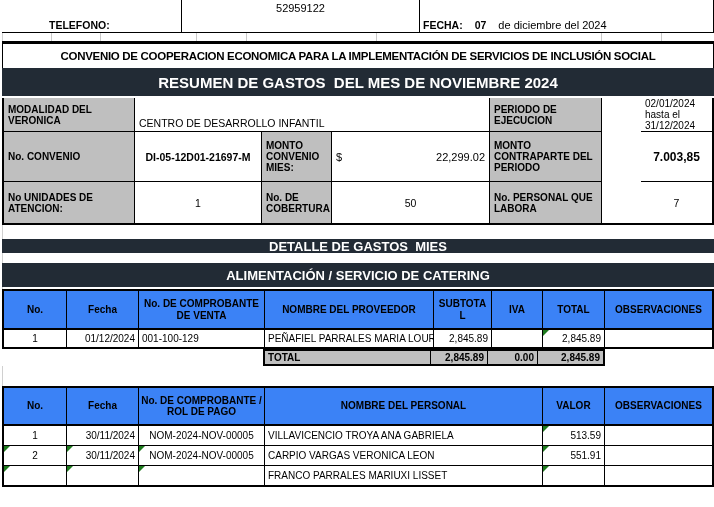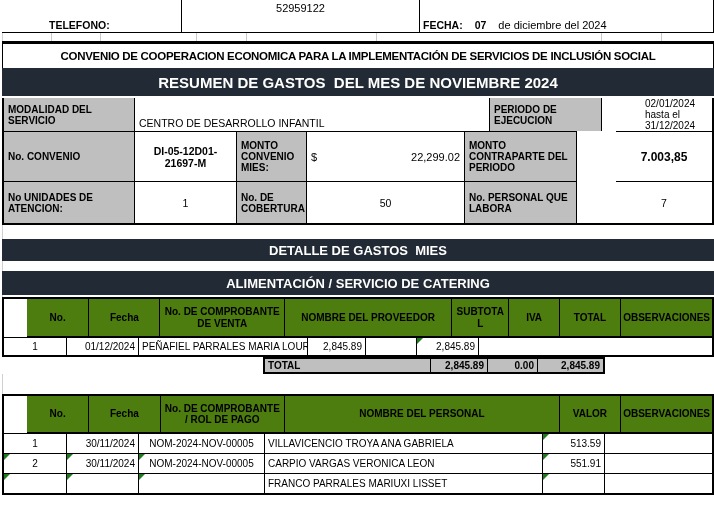--- a/index.html
+++ b/index.html
@@ -20,44 +20,44 @@
 
   .thickbar { height:3px; background:#000; }
 
   .titlerow { height:24px; display:flex; align-items:center; justify-content:center;
     border-left:1px solid #000; border-right:1px solid #000; font-weight:bold; font-size:11.5px;
     letter-spacing:-0.3px; white-space:nowrap; }
 
   .band { background:#222B35; color:#fff; font-weight:bold; display:flex; align-items:center;
     justify-content:center; white-space:pre; }
   .band-resumen { height:28px; font-size:15px; }
-  .band-s { height:22px; font-size:13px; }
+  .band-s { height:14px; font-size:13px; }
 
   
   .info { border:2px solid #000; border-top:none; width:712px; }
   .irow { display:flex; }
   .irow > div { border-right:1px solid #000; border-top:1px solid #000; padding:2px 4px; }
   .irow > div:last-child { border-right:none; }
   .irow.first > div { border-top:none; }
   .glabel { background:#BFBFBF; font-weight:bold; font-size:10px; display:flex; align-items:center; }
   .ival { font-size:10.5px; }
-  .w-c1{width:131px;} .w-c2{width:102px;} .w-c3{width:70px;} .w-c4{width:158px;} .w-c5{width:112px;} .w-c6{width:112px; flex:1;margin-left:39px;}
+  .w-c1{width:131px;} .w-c2{width:127px;} .w-c3{width:70px;} .w-c4{width:158px;} .w-c5{width:112px;} .w-c6{width:112px; flex:1;margin-left:39px;}
   .w-merged{width:355px;}
   .ra{height:33px;} .rb{height:50px;} .rc{height:42px;}
   .v-bottom{display:flex; align-items:flex-end;}
   .v-center{display:flex; align-items:center;}
   .h-center{justify-content:center; text-align:center;}
   .bold{font-weight:bold;}
   .money{display:flex; align-items:center; justify-content:space-between; font-size:11px;}
 
   .gap { position:relative; border-left:1px solid #d0d0d0; }
 
   
   .tbl { width:712px; border:2px solid #000; }
-  .thead { display:flex; background:#4d7c0f; border-bottom:1px solid #000;margin-left:23px; }
+  .thead { display:flex; background:#3b82f6; border-bottom:1px solid #000; }
   .thead > div { border-right:1px solid #000; font-weight:bold; font-size:10px; display:flex;
     align-items:center; justify-content:center; text-align:center; padding:1px 2px; line-height:1.15; }
   .thead > div:last-child { border-right:none; }
   .trow { display:flex; background:#fff; }
   .trow > div { border-right:1px solid #000; border-top:1px solid #000; font-size:10px; display:flex;
     align-items:center; padding:1px 3px; position:relative; overflow:hidden; white-space:nowrap; }
   .trow > div:last-child { border-right:none; }
   .t1 .thead{height:38px;} .t1 .trow{height:18px;}
   .t2 .thead{height:37px;} .t2 .trow{height:20px;}
   .cw-no{width:63px; justify-content:center;}
@@ -114,21 +114,21 @@
 
   <div class="thickbar"></div>
 
   <div class="titlerow">CONVENIO DE COOPERACION ECONOMICA PARA LA IMPLEMENTACIÓN DE SERVICIOS DE INCLUSIÓN SOCIAL</div>
 
   <div class="band band-resumen">RESUMEN DE GASTOS  DEL MES DE NOVIEMBRE 2024</div>
   <div style="height:2px"></div>
 
   <div class="info">
     <div class="irow ra first">
-      <div class="glabel w-c1">MODALIDAD DEL SERVICIO</div>
+      <div class="glabel w-c1">MODALIDAD DEL VERONICA</div>
       <div class="ival w-merged v-bottom">CENTRO DE DESARROLLO INFANTIL</div>
       <div class="glabel w-c5">PERIODO DE EJECUCION</div>
       <div class="ival w-c6 v-center" style="font-size:10px; white-space:normal;">02/01/2024 hasta el 31/12/2024</div>
     </div>
     <div class="irow rb">
       <div class="glabel w-c1">No. CONVENIO</div>
       <div class="ival w-c2 v-center h-center bold">DI-05-12D01-21697-M</div>
       <div class="glabel w-c3">MONTO CONVENIO MIES:</div>
       <div class="money w-c4">
         <span>$</span>
@@ -162,20 +162,21 @@
       <div class="cw-comp" style="justify-content:center">No. DE COMPROBANTE DE VENTA</div>
       <div class="cw-nom1" style="justify-content:center">NOMBRE DEL PROVEEDOR</div>
       <div class="cw-sub hdr-sub" style="justify-content:center">SUBTOTAL</div>
       <div class="cw-iva" style="justify-content:center">IVA</div>
       <div class="cw-tot" style="justify-content:center">TOTAL</div>
       <div class="cw-obs" style="justify-content:center">OBSERVACIONES</div>
     </div>
     <div class="trow">
       <div class="cw-no">1</div>
       <div class="cw-fecha">01/12/2024</div>
+      <div class="cw-comp">001-100-129</div>
       <div class="cw-nom1">PEÑAFIEL PARRALES MARIA LOURDE</div>
       <div class="cw-sub">2,845.89</div>
       <div class="cw-iva"></div>
       <div class="cw-tot">
         <span class="tri"></span>
         <span>2,845.89</span>
       </div>
       <div class="cw-obs"></div>
     </div>
   </div>

